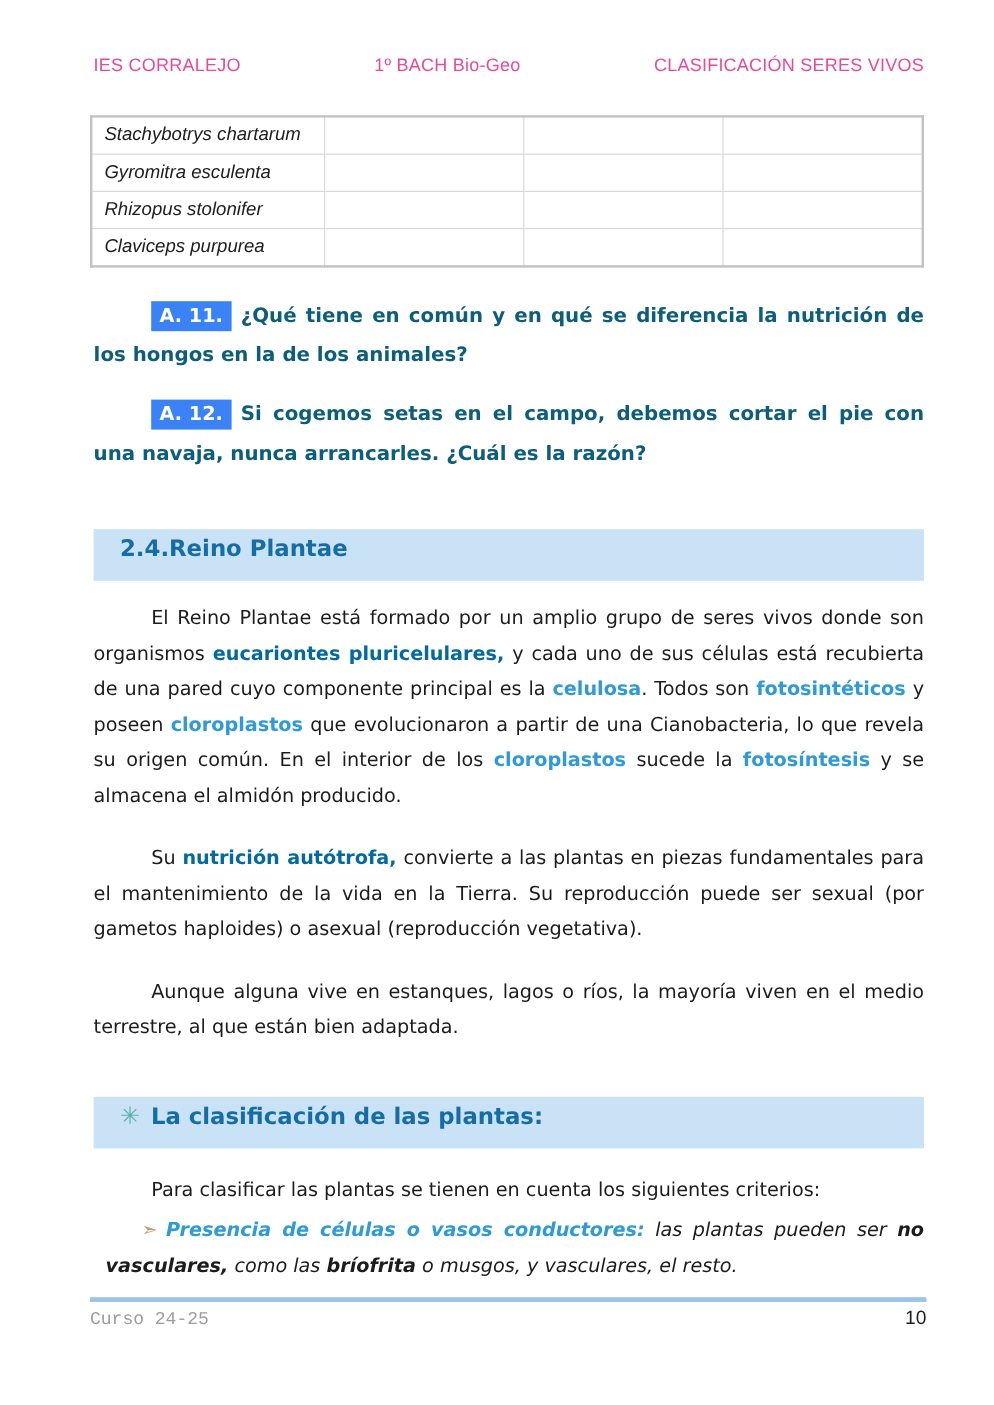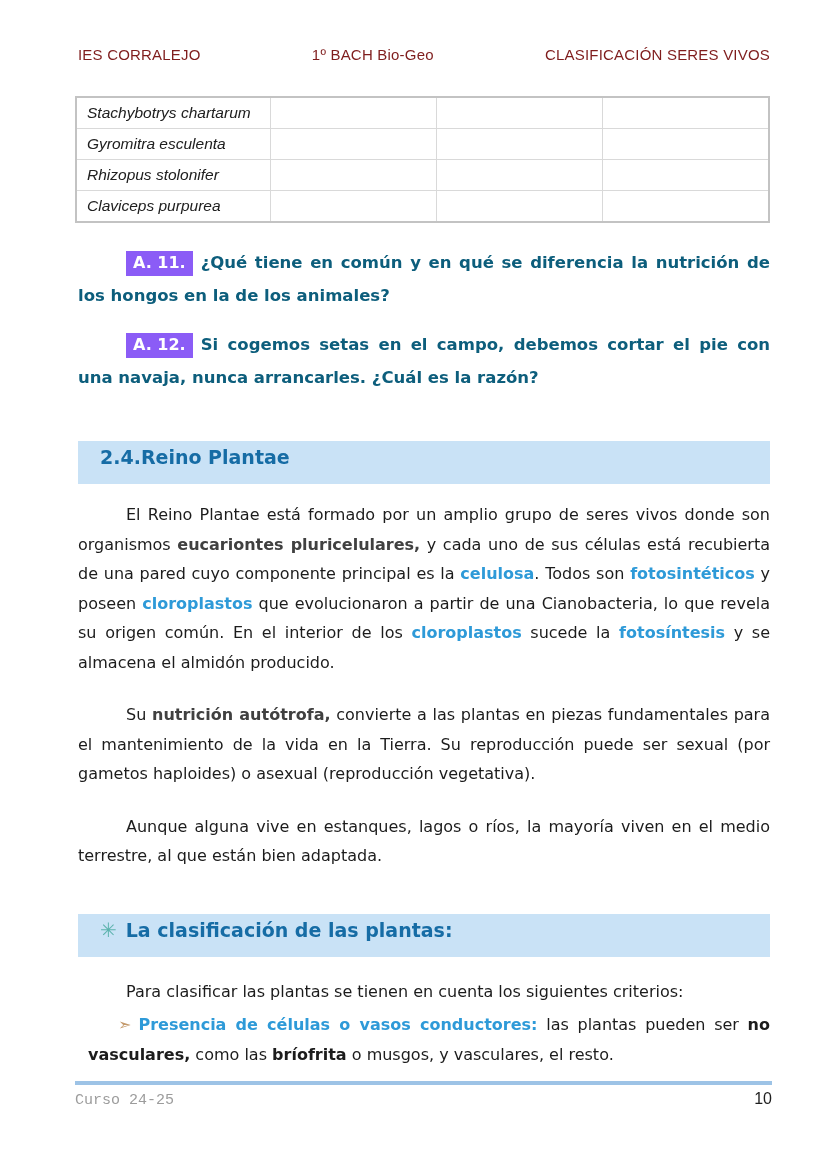--- a/index.html
+++ b/index.html
@@ -12,21 +12,21 @@
     overflow:hidden;
     box-sizing:border-box;
   }
   .content{padding:0 58px 0 78px;box-sizing:border-box;}
 
   
   .doc-header{
     display:flex;justify-content:space-between;align-items:baseline;
     padding-top:46px;
     font-family:"Liberation Sans",sans-serif;
-    font-size:15px;color:#7f1d1d;letter-spacing:.2px;
+    font-size:15px;color:#ec4899;letter-spacing:.2px;
   }
   .doc-header .center{flex:0 0 auto;}
 
   
   .species-table{
     width:calc(100% + 3px);
     margin-top:33px;margin-left:-3px;
     border-collapse:collapse;
     border:2px solid #c3c3c3;
   }
@@ -45,21 +45,21 @@
   .activities{margin-top:23px;}
   .activity{
     margin:0 0 16px 0;
     text-indent:48px;
     text-align:justify;
     font-size:16.5px;line-height:33px;
     font-weight:bold;color:#0d5e7c;
   }
   .badge{
     display:inline-block;text-indent:0;
-    background:#8b5cf6;color:#ffffff;
+    background:#3b82f6;color:#ffffff;
     font-weight:bold;font-size:16px;
     padding:1px 7px 2px 7px;margin-right:8px;
     line-height:22px;
   }
 
   
   .band{
     background:#c9e2f6;
     color:#166ca5;font-weight:bold;font-size:19px;
     height:43px;line-height:33px;
@@ -71,32 +71,32 @@
     color:#5db3ae;font-weight:normal;font-size:20px;margin-right:9px;
   }
 
   
   .para{
     margin:16px 0 0 0;
     text-indent:48px;text-align:justify;
     font-size:16px;line-height:29.5px;color:#1c1c1c;
   }
   .para.gap{margin-top:23px;}
-  .seg-red{color:#404040;font-weight:bold;}
+  .seg-red{color:#0369a1;font-weight:bold;}
   .seg-blue{color:#2e9ad8;font-weight:bold;}
   .seg-bold{font-weight:bold;}
 
   .intro-line{
     margin:20px 0 0 0;text-indent:48px;
     font-size:16px;line-height:29.5px;color:#1c1c1c;
   }
   .bullet{
     margin:4px 0 0 10px;
     text-indent:30px;text-align:justify;
-    font-size:16px;line-height:29.5px;color:#1c1c1c;
+    font-size:16px;line-height:29.5px;color:#1c1c1c;font-style:italic;
   }
   .bullet-marker{color:#c49a6c;font-weight:bold;margin-right:7px;}
 
   
   .doc-footer{
     position:absolute;left:75px;right:56px;top:1081px;
   }
   .footer-rule{height:4px;background:#9dc3e6;}
   .footer-row{
     display:flex;justify-content:space-between;align-items:baseline;

